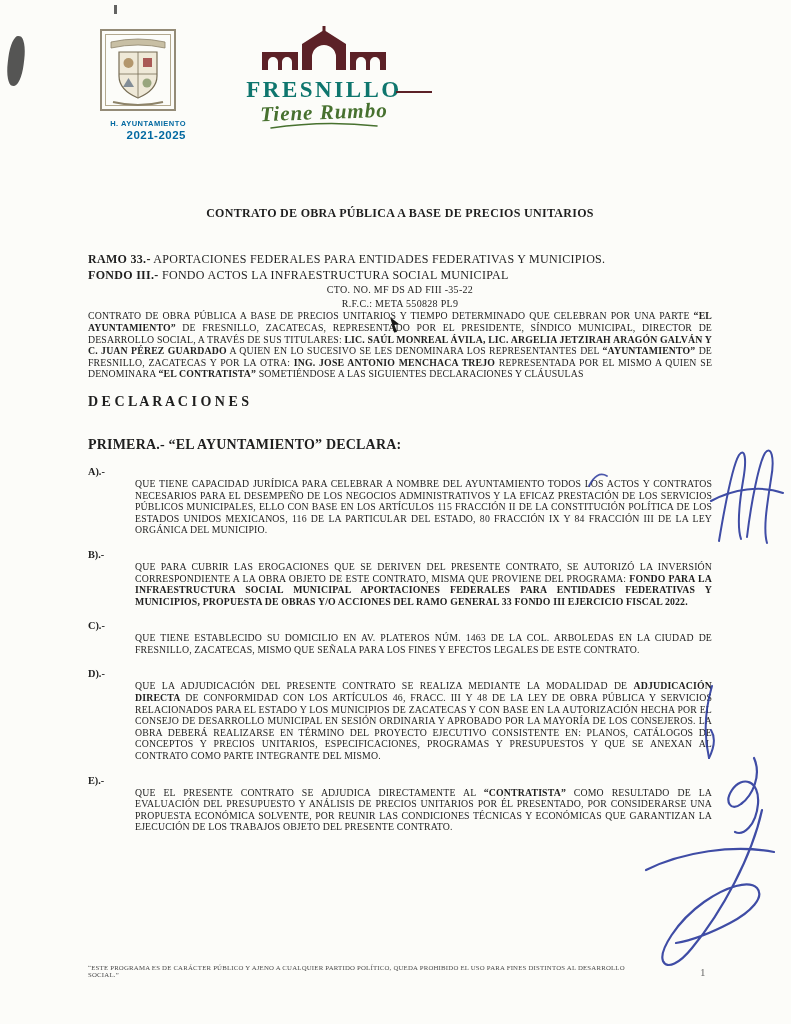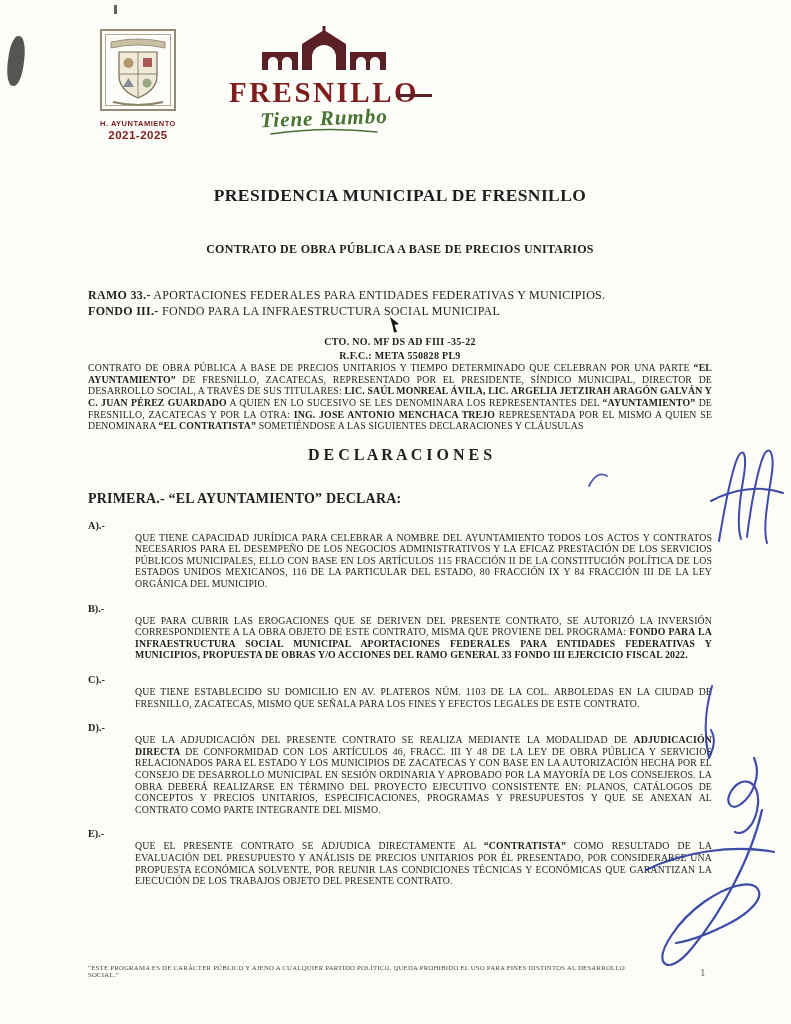--- a/index.html
+++ b/index.html
@@ -8,44 +8,44 @@
   .page {
     position:relative; width:791px; height:1024px; margin:0 auto;
     background:#fcfcf9; color:#1e1e1e; overflow:hidden;
     box-shadow:0 0 8px rgba(0,0,0,.35);
   }
   .b { font-weight:bold; }
 
   
   .letterhead { position:absolute; top:26px; left:90px; display:flex; align-items:flex-start; }
   .crest { width:96px; text-align:center; }
-  .crest-caption { margin-top:2px; font-family:"Liberation Sans", sans-serif; color:#7f1d1d; line-height:1.15; }
+  .crest-caption { margin-top:2px; font-family:"Liberation Sans", sans-serif; color:#0369a1; line-height:1.15;text-align:right; }
   .crest-caption .l1 { display:block; font-size:7.5px; font-weight:bold; letter-spacing:.5px; }
   .crest-caption .l2 { display:block; font-size:11.5px; font-weight:bold; letter-spacing:.5px; }
   .brand { margin-left:38px; width:200px; text-align:center; }
   .brand-name {
-    position:relative; margin-top:2px; font-size:29px; font-weight:bold;
-    color:#7f1d1d; letter-spacing:2.5px; line-height:1;
+    position:relative; margin-top:2px; font-size:23px; font-weight:bold;
+    color:#0f766e; letter-spacing:2.5px; line-height:1;
   }
   .brand-name .o-bar { position:absolute; right:-8px; top:56%; width:36px; height:2.5px; background:#5c2127; }
   .brand-tagline {
     margin-top:-1px; font-size:21px; font-style:italic; font-weight:bold;
     color:#47712f; letter-spacing:1px; transform:rotate(-2deg);
   }
   .tagline-swash { display:block; margin:-3px auto 0; }
 
   
   .doc-body { position:absolute; left:88px; top:184px; width:624px; }
   .doc-title { text-align:center; font-size:17.5px; font-weight:bold; letter-spacing:.4px; line-height:1.3; }
-  .doc-subtitle { text-align:center; margin-top:35px; font-size:12px; font-weight:bold; letter-spacing:.3px; }
+  .doc-subtitle { text-align:center; margin-top:22px; font-size:12px; font-weight:bold; letter-spacing:.3px; }
   .ramo-block { margin-top:30px; font-size:12px; line-height:1.35; letter-spacing:.3px; }
-  .cto-block { margin-top:16px; text-align:center; font-size:10px; font-weight:bold; line-height:1.35; letter-spacing:.3px; }
+  .cto-block { text-align:center; font-size:10px; font-weight:normal; line-height:1.35; letter-spacing:.3px; }
   .body-par { font-size:9.8px; line-height:11.6px; text-align:justify; letter-spacing:.15px; }
   .intro { }
-  .decl-heading { margin-top:14px; text-align:center; font-size:16px; font-weight:bold; }
+  .decl-heading { margin-top:14px; text-align:left; font-size:14px; font-weight:bold; }
   .primera-heading { margin-top:27px; font-size:14px; font-weight:bold; letter-spacing:.2px; }
   .clause { margin-top:13px; }
   .clause:first-of-type { margin-top:16px; }
   .clause-label { font-size:10.3px; font-weight:bold; }
   .clause-text { margin-left:47px; margin-top:1px; }
 
   
   .footer-disclaimer {
     position:absolute; left:88px; top:964px; width:545px;
     font-size:6.8px; color:#4a4a4a; letter-spacing:.2px;
@@ -106,26 +106,25 @@
         <span class="o-bar"></span>
       </div>
       <div class="brand-tagline">Tiene Rumbo</div>
       <svg class="tagline-swash" width="110" height="8" viewBox="0 0 110 8">
         <path d="M2 6 Q55 -2 108 4" fill="none" stroke="#47712f" stroke-width="1.6" stroke-linecap="round"></path>
       </svg>
     </div>
   </header>
 
   <main class="doc-body">
-    <h1 class="doc-title">PRESIDENCIA MUNICIPAL DE FRESNILLO</h1>
     <h2 class="doc-subtitle">CONTRATO DE OBRA PÚBLICA A BASE DE PRECIOS UNITARIOS</h2>
 
     <div class="ramo-block">
       <p><span class="b">RAMO 33.-</span><span> APORTACIONES FEDERALES PARA ENTIDADES FEDERATIVAS Y MUNICIPIOS.</span></p>
-      <p><span class="b">FONDO III.-</span><span> FONDO PARA LA INFRAESTRUCTURA SOCIAL MUNICIPAL</span></p>
+      <p><span class="b">FONDO III.-</span><span> FONDO ACTOS LA INFRAESTRUCTURA SOCIAL MUNICIPAL</span></p>
     </div>
 
     <div class="cto-block">
       <div>CTO. NO. MF DS AD FIII -35-22</div>
       <div>R.F.C.: META 550828 PL9</div>
     </div>
 
     <p class="body-par intro"><span>CONTRATO DE OBRA PÚBLICA A BASE DE PRECIOS UNITARIOS Y TIEMPO DETERMINADO QUE CELEBRAN POR UNA PARTE </span><span class="b">“EL AYUNTAMIENTO”</span><span> DE FRESNILLO, ZACATECAS, REPRESENTADO POR EL PRESIDENTE, SÍNDICO MUNICIPAL, DIRECTOR DE DESARROLLO SOCIAL, A TRAVÉS DE SUS TITULARES: </span><span class="b">LIC. SAÚL MONREAL ÁVILA, LIC. ARGELIA JETZIRAH ARAGÓN GALVÁN Y C. JUAN PÉREZ GUARDADO</span><span> A QUIEN EN LO SUCESIVO SE LES DENOMINARA LOS REPRESENTANTES DEL </span><span class="b">“AYUNTAMIENTO”</span><span> DE FRESNILLO, ZACATECAS Y POR LA OTRA: </span><span class="b">ING. JOSE ANTONIO MENCHACA TREJO</span><span> REPRESENTADA POR EL MISMO A QUIEN SE DENOMINARA </span><span class="b">“EL CONTRATISTA”</span><span> SOMETIÉNDOSE A LAS SIGUIENTES DECLARACIONES Y CLÁUSULAS</span></p>
 
     <h3 class="decl-heading">D E C L A R A C I O N E S</h3>
@@ -136,21 +135,21 @@
       <p class="body-par clause-text"><span>QUE TIENE CAPACIDAD JURÍDICA PARA CELEBRAR A NOMBRE DEL AYUNTAMIENTO TODOS LOS ACTOS Y CONTRATOS NECESARIOS PARA EL DESEMPEÑO DE LOS NEGOCIOS ADMINISTRATIVOS Y LA EFICAZ PRESTACIÓN DE LOS SERVICIOS PÚBLICOS MUNICIPALES, ELLO CON BASE EN LOS ARTÍCULOS 115 FRACCIÓN II DE LA CONSTITUCIÓN POLÍTICA DE LOS ESTADOS UNIDOS MEXICANOS, 116 DE LA PARTICULAR DEL ESTADO, 80 FRACCIÓN IX Y 84 FRACCIÓN III DE LA LEY ORGÁNICA DEL MUNICIPIO.</span></p>
     </div>
 
     <div class="clause">
       <div class="clause-label">B).-</div>
       <p class="body-par clause-text"><span>QUE PARA CUBRIR LAS EROGACIONES QUE SE DERIVEN DEL PRESENTE CONTRATO,  SE AUTORIZÓ LA INVERSIÓN CORRESPONDIENTE A LA OBRA OBJETO DE ESTE CONTRATO, MISMA QUE PROVIENE DEL PROGRAMA: </span><span class="b">FONDO PARA LA INFRAESTRUCTURA SOCIAL MUNICIPAL APORTACIONES FEDERALES PARA ENTIDADES FEDERATIVAS Y MUNICIPIOS, PROPUESTA DE OBRAS Y/O ACCIONES DEL RAMO GENERAL 33 FONDO III EJERCICIO FISCAL 2022.</span></p>
     </div>
 
     <div class="clause">
       <div class="clause-label">C).-</div>
-      <p class="body-par clause-text"><span>QUE TIENE ESTABLECIDO SU DOMICILIO EN AV. PLATEROS NÚM. 1103 DE LA COL. ARBOLEDAS EN LA CIUDAD DE FRESNILLO, ZACATECAS, MISMO QUE SEÑALA PARA LOS FINES Y EFECTOS LEGALES DE ESTE CONTRATO.</span></p>
+      <p class="body-par clause-text"><span>QUE TIENE ESTABLECIDO SU DOMICILIO EN AV. PLATEROS NÚM. 1463 DE LA COL. ARBOLEDAS EN LA CIUDAD DE FRESNILLO, ZACATECAS, MISMO QUE SEÑALA PARA LOS FINES Y EFECTOS LEGALES DE ESTE CONTRATO.</span></p>
     </div>
 
     <div class="clause">
       <div class="clause-label">D).-</div>
       <p class="body-par clause-text"><span>QUE LA ADJUDICACIÓN DEL PRESENTE CONTRATO SE REALIZA MEDIANTE LA MODALIDAD DE </span><span class="b">ADJUDICACIÓN DIRECTA</span><span> DE CONFORMIDAD CON LOS ARTÍCULOS 46, FRACC. III Y 48 DE LA LEY DE OBRA PÚBLICA Y SERVICIOS RELACIONADOS PARA EL ESTADO Y LOS MUNICIPIOS DE ZACATECAS Y CON BASE EN LA AUTORIZACIÓN HECHA POR EL CONSEJO DE DESARROLLO MUNICIPAL EN SESIÓN ORDINARIA Y APROBADO POR LA MAYORÍA DE LOS CONSEJEROS. LA OBRA DEBERÁ REALIZARSE EN TÉRMINO DEL PROYECTO EJECUTIVO CONSISTENTE EN: PLANOS, CATÁLOGOS DE CONCEPTOS Y PRECIOS UNITARIOS, ESPECIFICACIONES, PROGRAMAS Y PRESUPUESTOS Y QUE SE ANEXAN AL CONTRATO COMO PARTE INTEGRANTE DEL MISMO.</span></p>
     </div>
 
     <div class="clause">
       <div class="clause-label">E).-</div>
       <p class="body-par clause-text"><span>QUE EL PRESENTE CONTRATO SE ADJUDICA DIRECTAMENTE AL </span><span class="b">“CONTRATISTA”</span><span> COMO RESULTADO DE LA EVALUACIÓN DEL PRESUPUESTO Y ANÁLISIS DE PRECIOS UNITARIOS POR ÉL PRESENTADO, POR CONSIDERARSE UNA PROPUESTA ECONÓMICA SOLVENTE, POR REUNIR LAS CONDICIONES TÉCNICAS Y ECONÓMICAS QUE GARANTIZAN LA EJECUCIÓN DE LOS TRABAJOS OBJETO DEL PRESENTE CONTRATO.</span></p>

